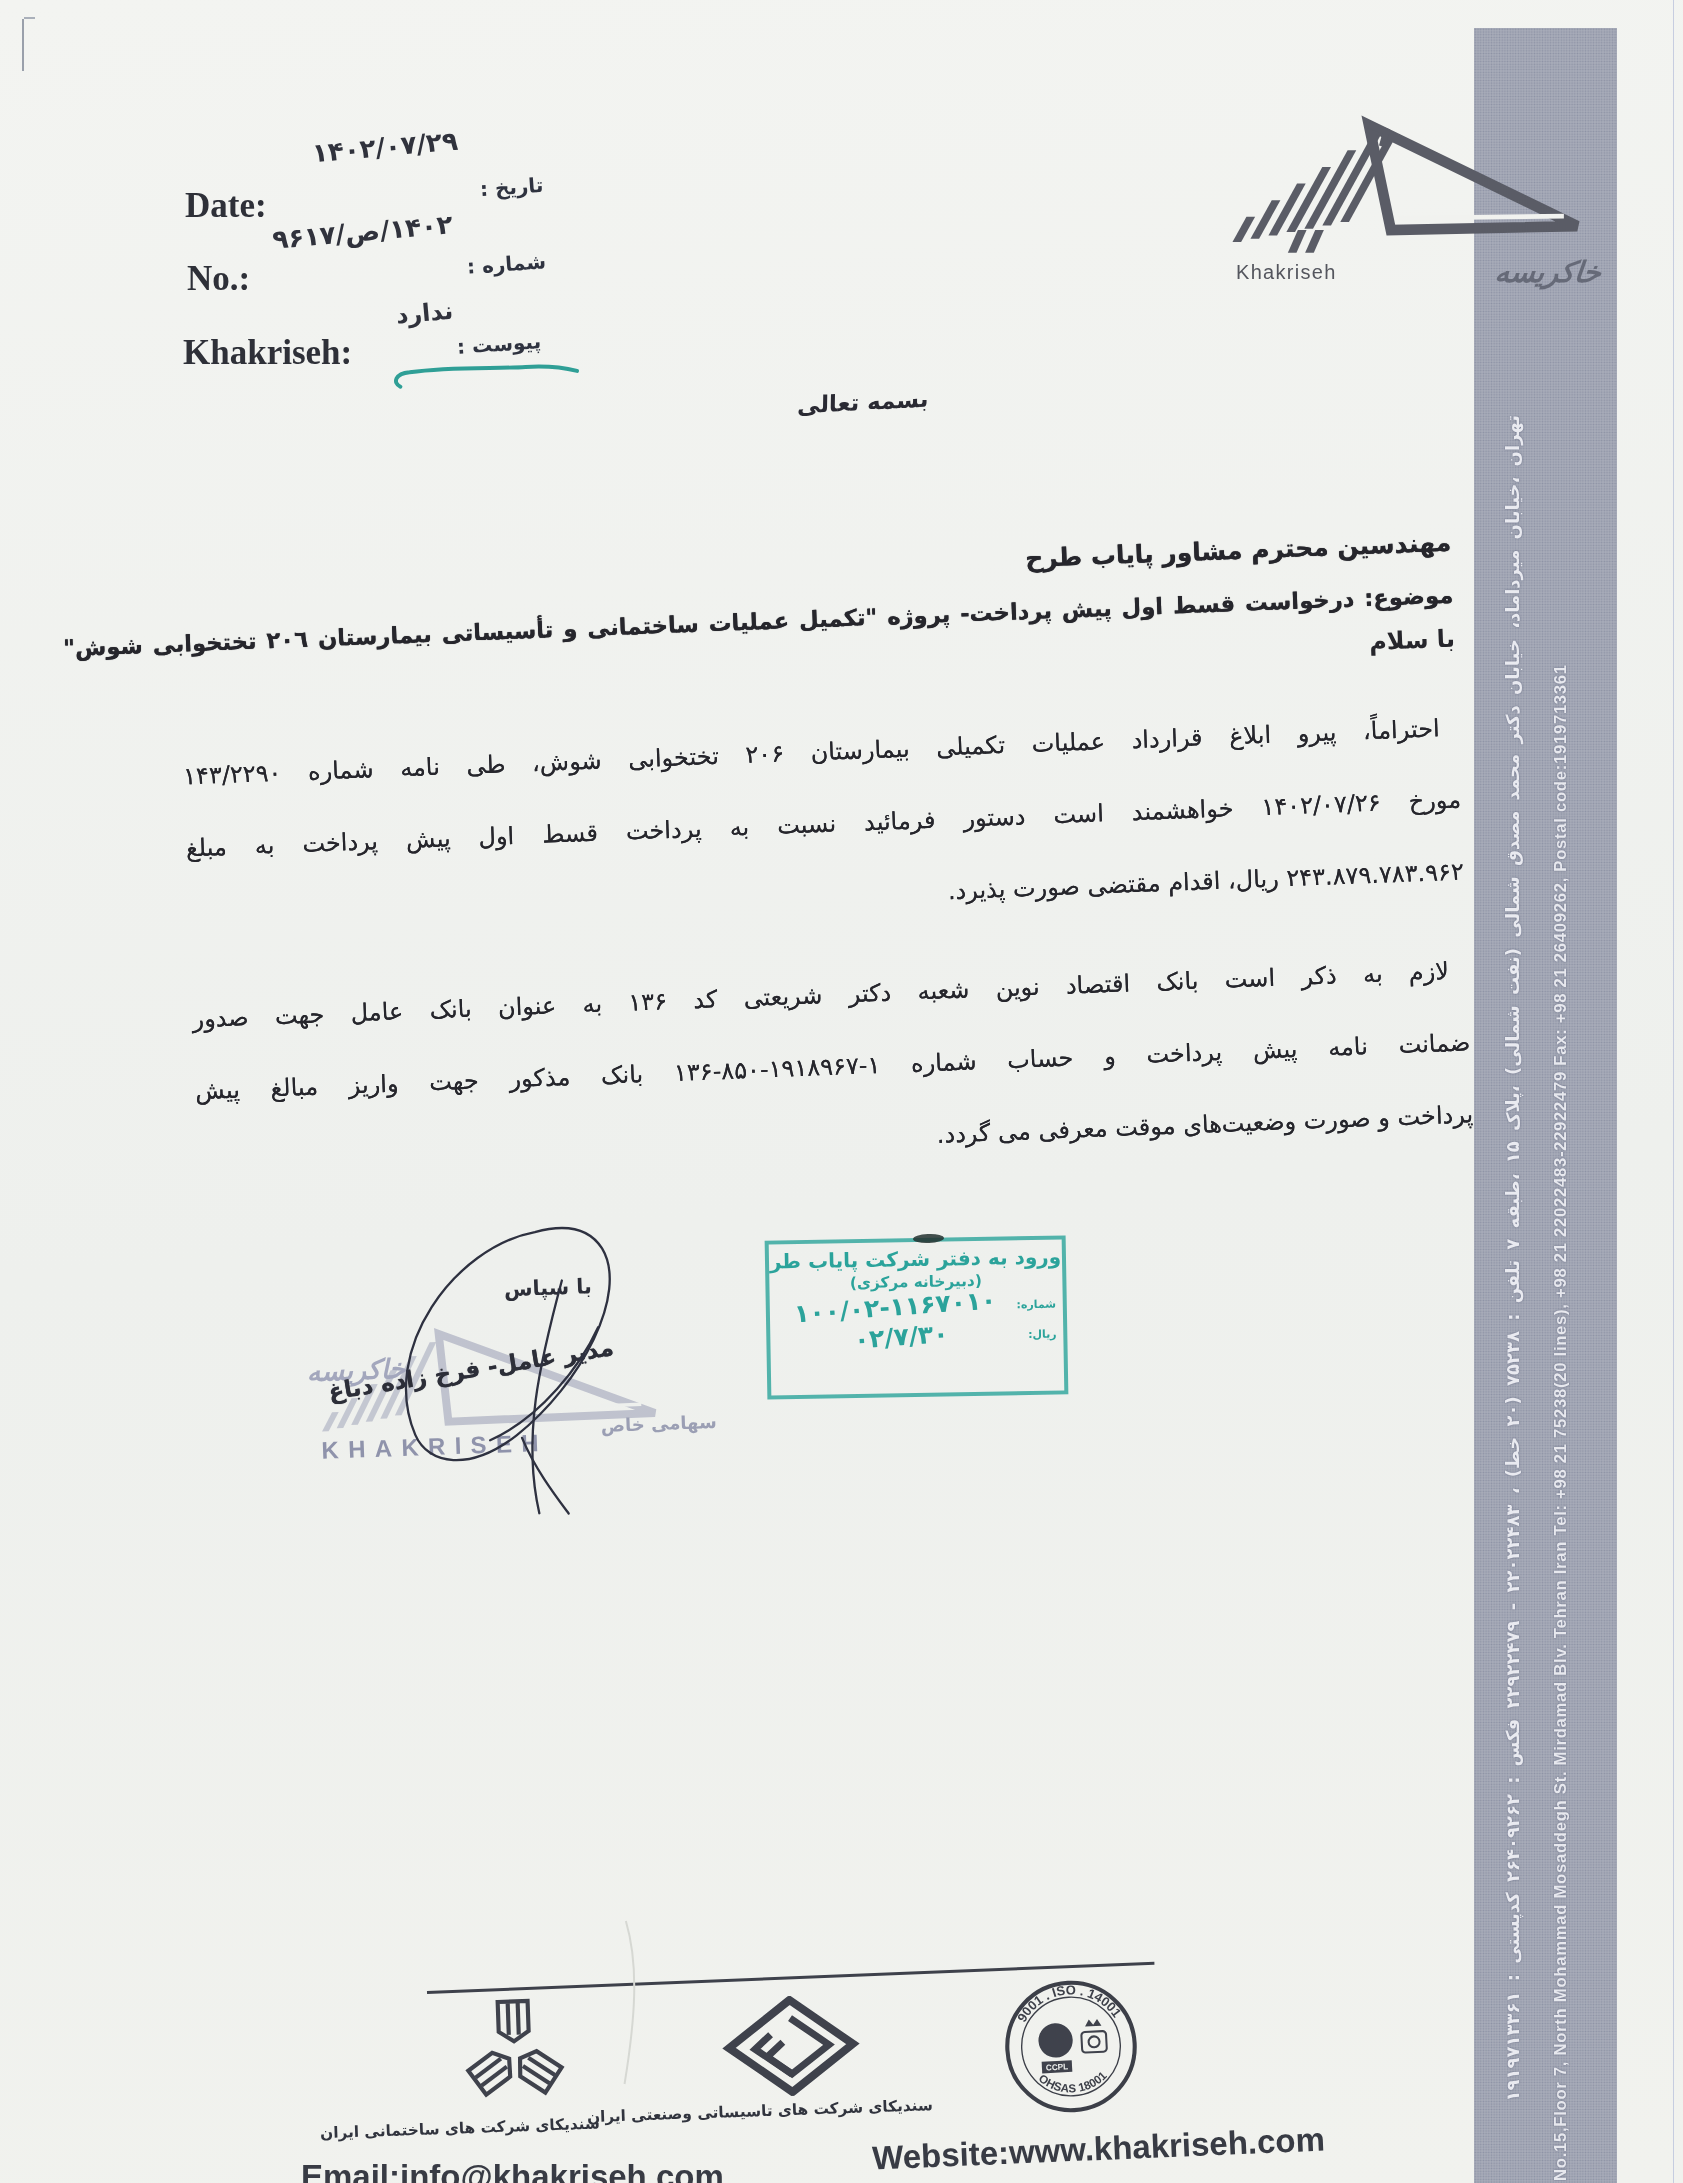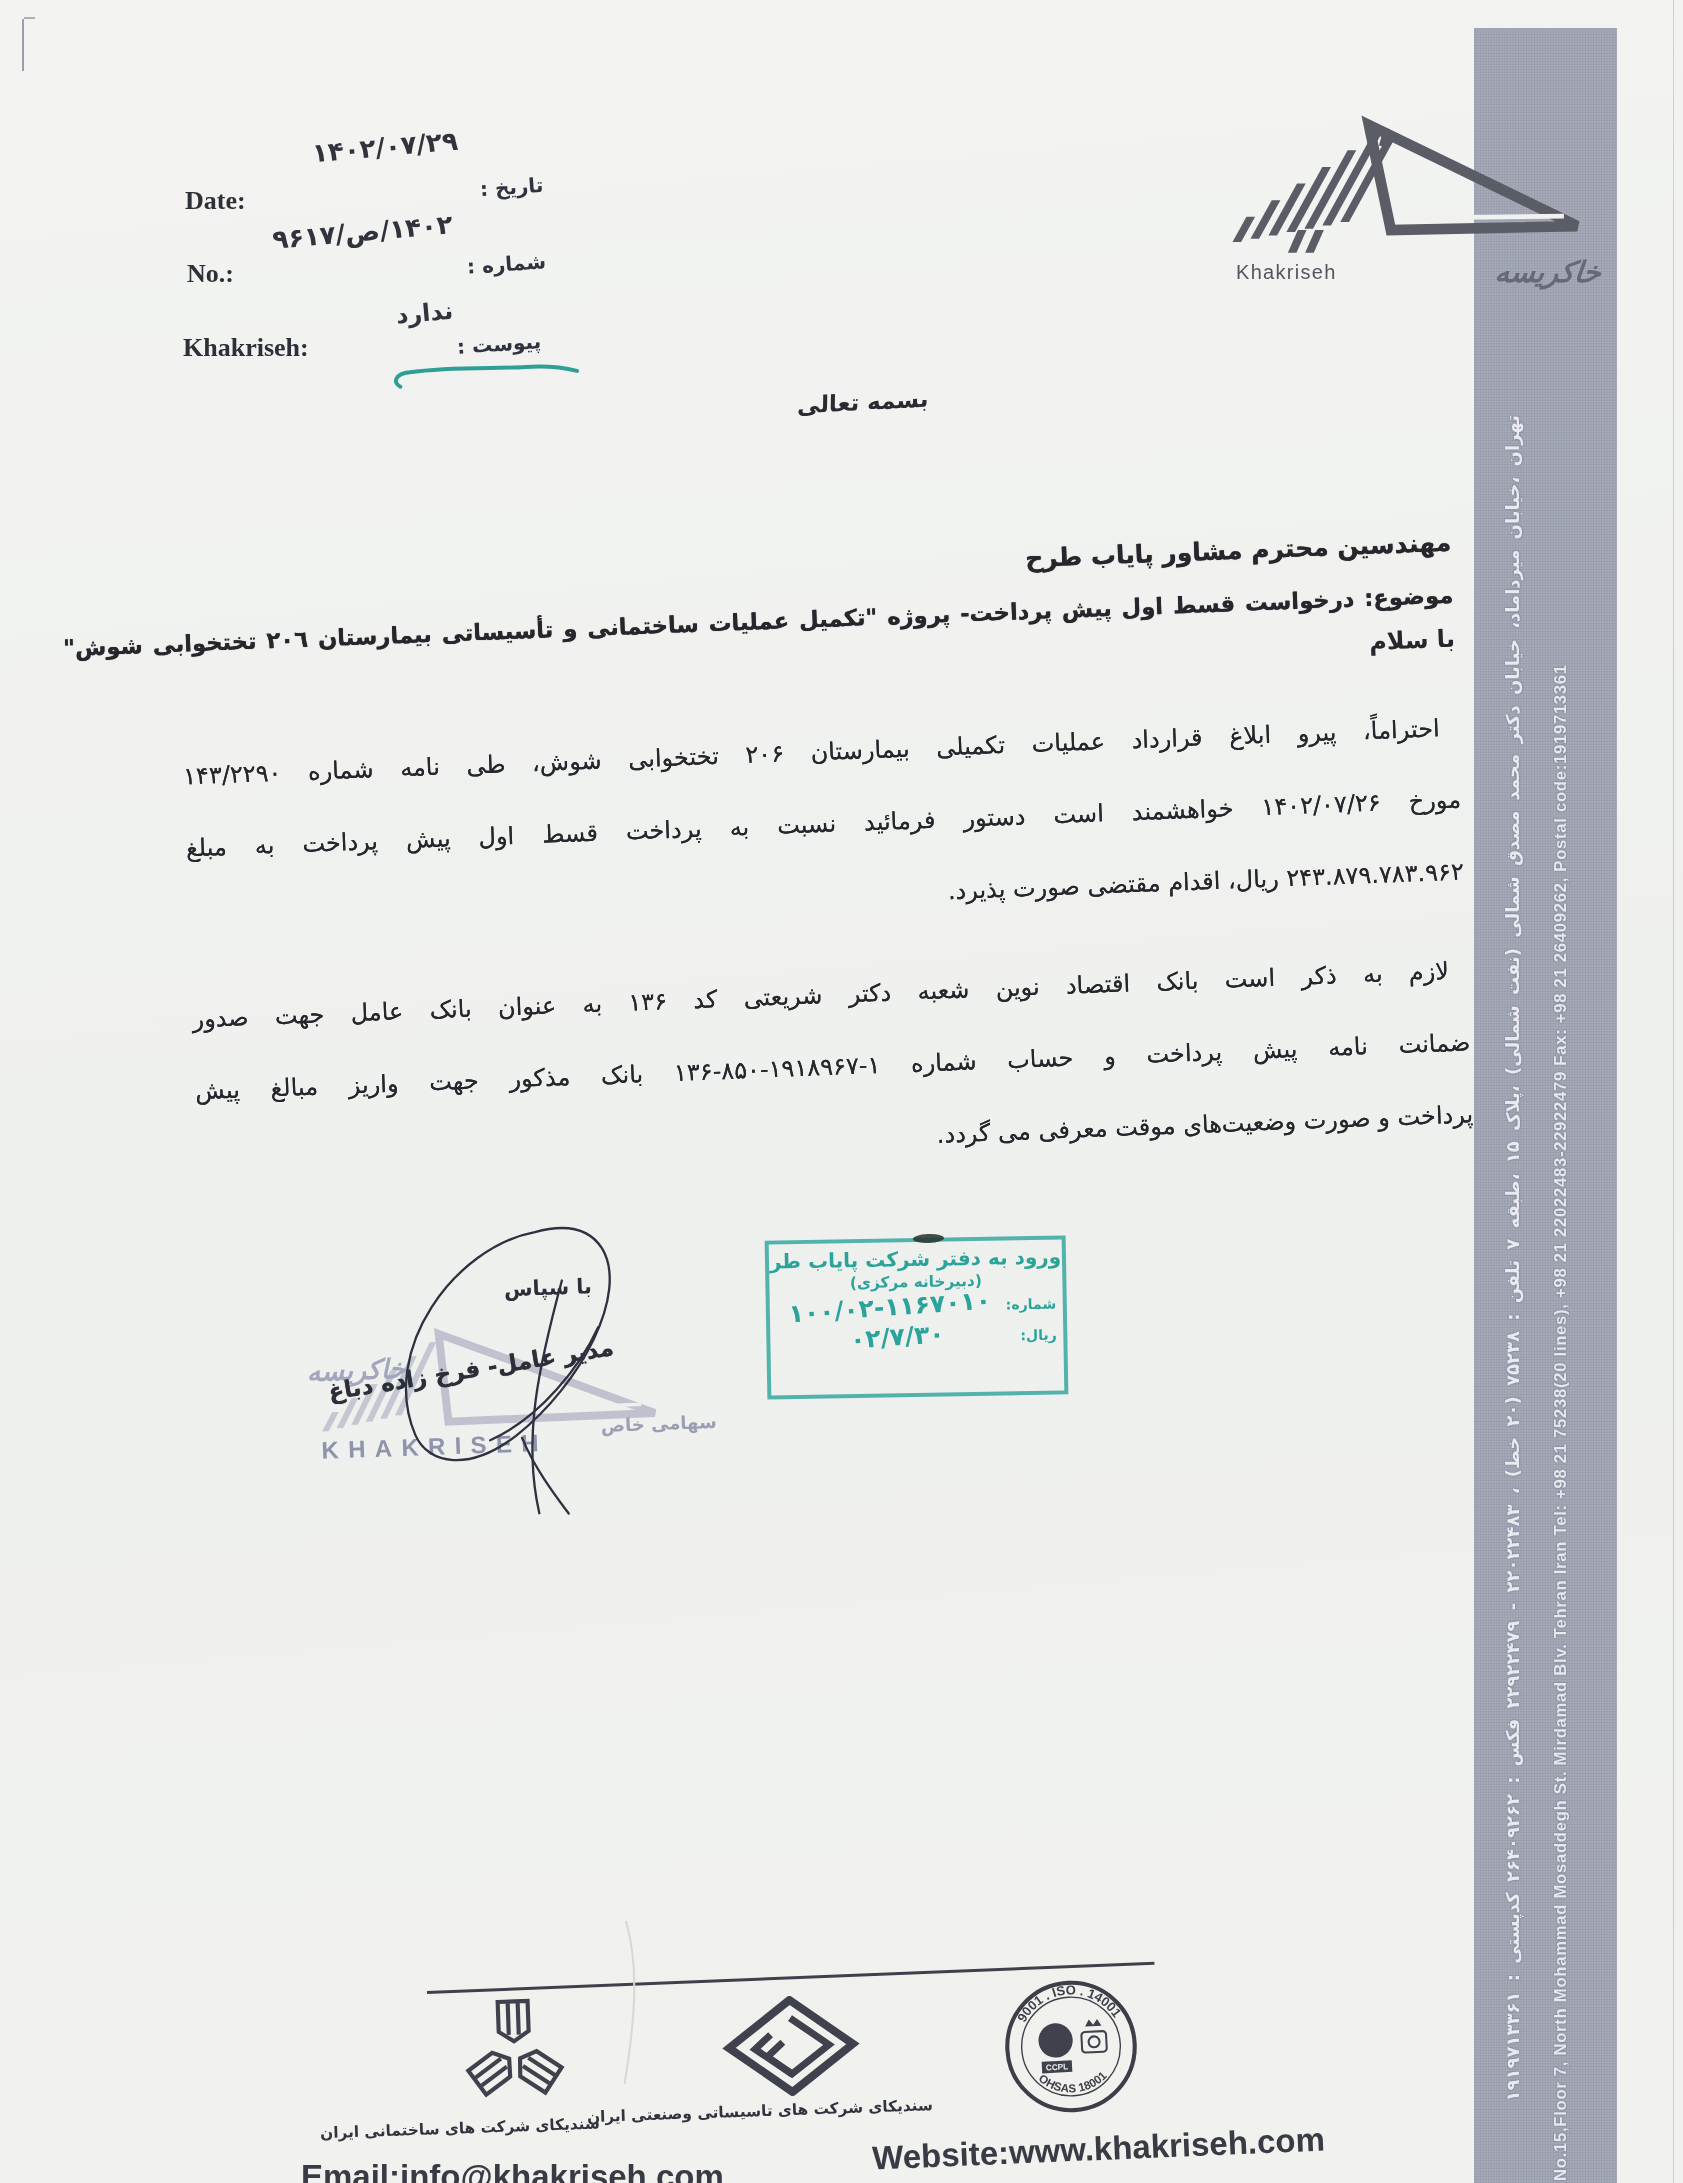--- a/index.html
+++ b/index.html
@@ -27,21 +27,21 @@
     font-size:18px; font-weight:600; color:#e9eaf0; direction:rtl;
     text-shadow:0 0 2px rgba(88,94,120,.85); word-spacing:4px; line-height:31px;
   }
   .v-en{
     left:1547px; top:2181px; width:1766px; height:27px;
     font-size:16.7px; font-weight:600; color:#e7e8ee;
     text-shadow:0 0 2px rgba(88,94,120,.85); letter-spacing:0.7px; line-height:27px;
     font-family:"Liberation Sans",sans-serif;
   }
   
-  .en-label{font-family:"Liberation Serif",serif;font-weight:bold;font-size:26px;color:#2e3038;}
+  .en-label{font-family:"Liberation Serif",serif;font-weight:bold;font-size:35px;color:#2e3038;}
   .fa-label{font-size:20px;font-weight:bold;color:#2f3340;direction:rtl;}
   .fa-value{font-size:26px;font-weight:bold;color:#30323c;direction:rtl;}
   .lbl-date-en{left:185px;top:186px;}
   .lbl-no-en{left:187px;top:259px;text-align:right;}
   .lbl-enc-en{left:183px;top:333px;}
   .lbl-date-fa{left:480px;top:175px;transform:rotate(-4deg);}
   .lbl-no-fa{left:467px;top:252px;transform:rotate(-4deg);}
   .lbl-enc-fa{left:457px;top:332px;transform:rotate(-4deg);}
   .val-date{left:312px;top:132px;transform:rotate(-5deg);}
   .val-no{left:272px;top:217px;transform:rotate(-5deg);}
@@ -61,21 +61,21 @@
   .p-gap{height:27px;}
   
   .entry-stamp{
     left:766px; top:1238px; width:301px; height:159px;
     border:4px solid rgba(54,168,159,.85); transform:rotate(-1deg);
     color:#2ba39b; direction:rtl; box-sizing:border-box;
   }
   .es-l1{margin-top:5.3px;text-align:center;font-size:20px;font-weight:bold;}
   .es-l2{text-align:center;font-size:15.3px;font-weight:bold;margin-top:1.3px;}
   .es-row{display:flex;flex-direction:row;align-items:center;padding:1.3px 6.7px 0 4px;}
-  .es-lbl{font-size:14px;font-weight:bold;flex:0 0 auto;}
+  .es-lbl{font-size:11px;font-weight:bold;flex:0 0 auto;}
   .es-val{flex:1;text-align:center;font-size:25px;font-weight:bold;direction:ltr;transform:rotate(-3deg);letter-spacing:1.3px;}
   .stamp-blot{left:913px;top:1234px;width:31px;height:9.3px;background:#23312f;border-radius:50%;opacity:.85;transform:rotate(-2deg);}
   
   .sig-wrap{left:280px;top:1218px;width:467px;height:313px;transform:rotate(-2deg);}
   .sig-thanks{position:absolute;left:227px;top:59px;font-size:20.7px;font-weight:bold;color:#2c2e38;direction:rtl;}
   .sig-name{position:absolute;left:47px;top:137px;font-size:23px;font-weight:bold;color:#2c2e38;direction:rtl;transform:rotate(-7deg);white-space:nowrap;text-shadow:0 0 0.7px #2c2e38;}
   .seal-faint{position:absolute;left:0;top:100px;opacity:.55;}
   .seal-en{position:absolute;left:39px;top:212px;font-size:24px;font-weight:bold;letter-spacing:9.3px;color:#8f93ab;font-family:"Liberation Sans",sans-serif;}
   .seal-fa-small{position:absolute;left:319px;top:200px;font-size:18px;font-weight:bold;color:#9b9fb4;direction:rtl;}
   .seal-fa-big{position:absolute;left:27px;top:131px;font-size:27px;font-weight:bold;font-style:italic;color:#a3a7bd;direction:rtl;}

